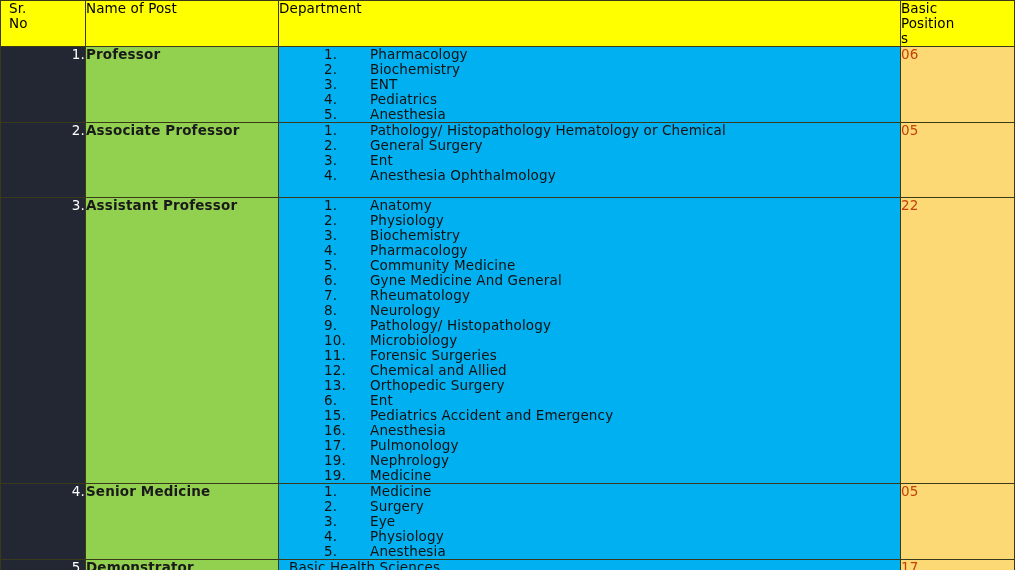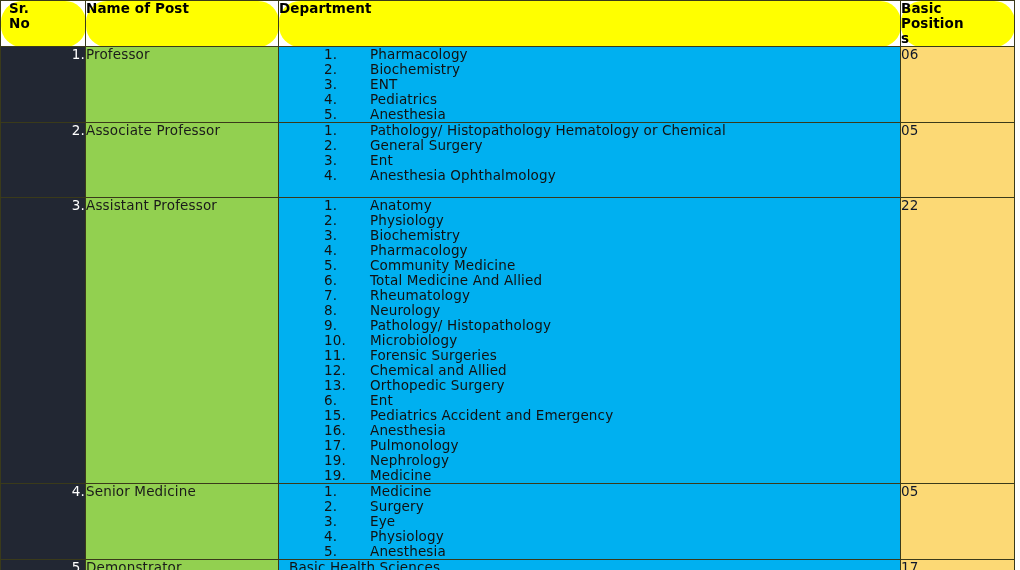--- a/index.html
+++ b/index.html
@@ -36,49 +36,48 @@
     padding: 0;
     vertical-align: top;
     font-size: 13.5px;
     line-height: 15px;
   }
 
   
   thead th {
     background: #ffff00;
     color: #000000;
-    font-weight: bold;
+    font-weight: normal;
     font-size: 13.5px;
     line-height: 16.5px;
     text-align: left;
     height: 41px;
     padding: 2px 4px 0 6px;
     vertical-align: top;
     letter-spacing: 0.1px;
-    border-radius: 21px;
   }
   thead th.h-sr { padding-left: 8px; }
 
   
   td.sr {
     background: #222733;
     color: #ffffff;
     text-align: right;
     padding: 3px 9px 0 0;
     font-size: 13.5px;
     letter-spacing: 0.2px;
   }
   
   td.post {
     background: #92d050;
     color: #1a1a1a;
     padding: 3px 4px 0 8px;
     letter-spacing: 0.15px;
   }
-  td.post .wrap { display: block; }
+  td.post .wrap { display: block; font-weight: bold; }
   
   td.dept {
     background: #00b0f0;
     color: #111111;
     padding: 3px 4px 2px 4px;
   }
   td.dept ol.deptlist {
     margin: 0;
     padding: 0;
     list-style: none;
@@ -98,21 +97,21 @@
   }
   td.dept .plain {
     display: block;
     padding-left: 10px;
     line-height: 15px;
     letter-spacing: 0.15px;
   }
   
   td.total {
     background: #fcd975;
-    color: #0f172a;
+    color: #c2410c;
     padding: 3px 4px 0 9px;
     letter-spacing: 0.2px;
   }
   
   tr.r1 td { height: 74px; }
   tr.r2 td { height: 74px; }
   tr.r3 td { height: 284px; }
   tr.r4 td { height: 74px; }
   tr.r5 td { height: 18px; }
   tr.r5 td { vertical-align: top; }
@@ -173,21 +172,21 @@
           <td class="post">
             <span class="wrap">Assistant Professor</span>
           </td>
           <td class="dept">
             <ol class="deptlist">
               <li><span class="num">1.</span><span>Anatomy</span></li>
               <li><span class="num">2.</span><span>Physiology</span></li>
               <li><span class="num">3.</span><span>Biochemistry</span></li>
               <li><span class="num">4.</span><span>Pharmacology</span></li>
               <li><span class="num">5.</span><span>Community Medicine</span></li>
-              <li><span class="num">6.</span><span>Total Medicine And Allied</span></li>
+              <li><span class="num">6.</span><span>Gyne Medicine And General</span></li>
               <li><span class="num">7.</span><span>Rheumatology</span></li>
               <li><span class="num">8.</span><span>Neurology</span></li>
               <li><span class="num">9.</span><span>Pathology/ Histopathology</span></li>
               <li><span class="num">10.</span><span>Microbiology</span></li>
               <li><span class="num">11.</span><span>Forensic Surgeries</span></li>
               <li><span class="num">12.</span><span>Chemical and Allied</span></li>
               <li><span class="num">13.</span><span>Orthopedic Surgery</span></li>
               <li><span class="num">6.</span><span>Ent</span></li>
               <li><span class="num">15.</span><span>Pediatrics Accident and Emergency</span></li>
               <li><span class="num">16.</span><span>Anesthesia</span></li>

